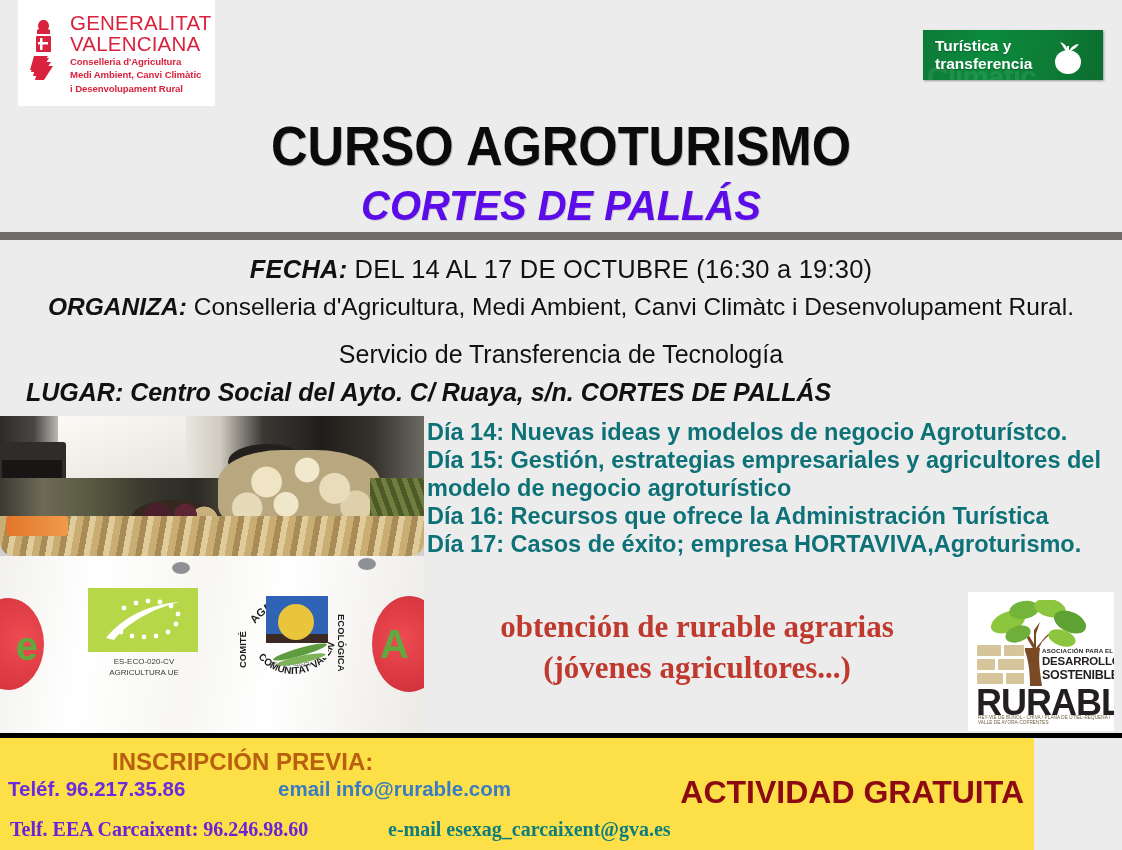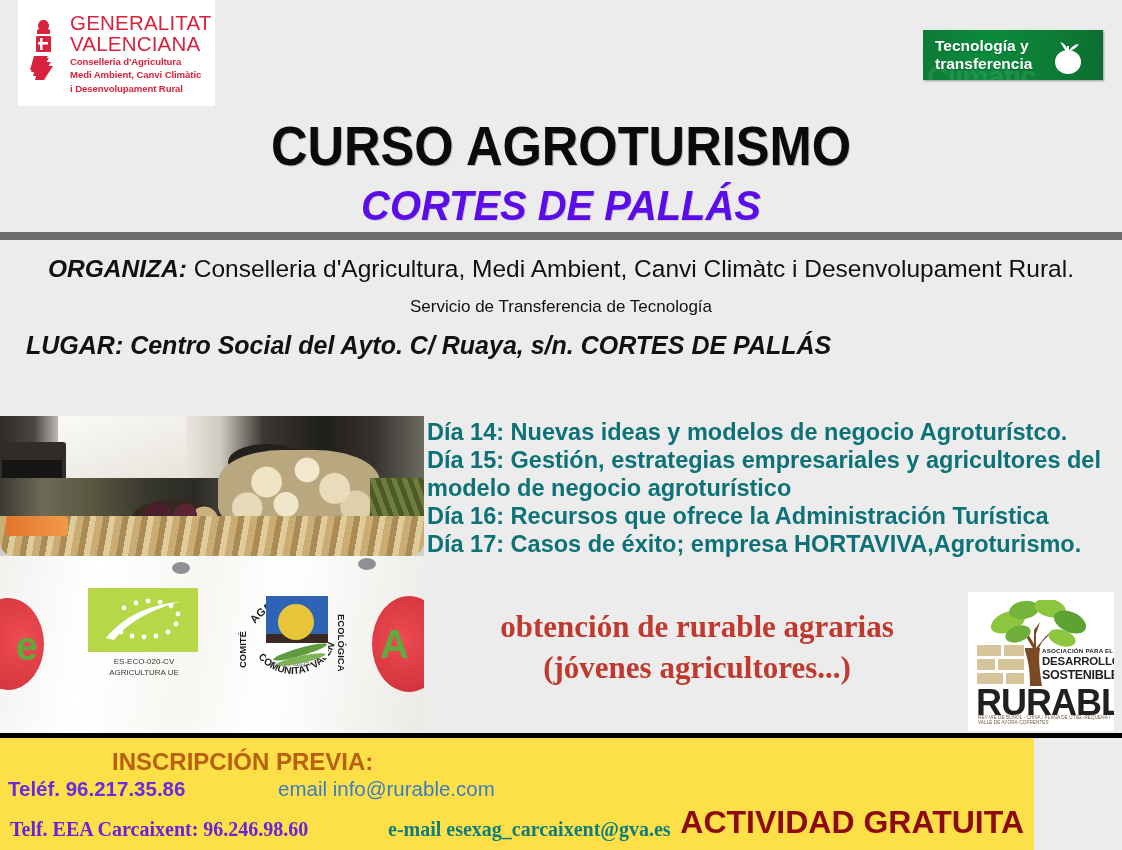--- a/index.html
+++ b/index.html
@@ -84,21 +84,21 @@
     text-align: center; color: #111;
   }
   .info-line { font-size: 25.5px; line-height: 38px; white-space: nowrap; }
   .info-line .lab {
     font-weight: bold; font-style: italic;
     font-family: "Liberation Sans Narrow","Liberation Sans", sans-serif;
   }
   .info-line .val { font-family: "Liberation Sans Narrow","Liberation Sans", sans-serif; }
   .row-fecha { letter-spacing: .2px; }
   .row-organiza { font-size: 24.5px; }
-  .row-servicio { font-size: 17px; }
+  .row-servicio { font-size: 25px; margin-top: 9px; }
   .row-lugar {
     font-size: 25px; font-weight: bold; font-style: italic;
     text-align: left; padding-left: 26px;
     font-family: "Liberation Sans Narrow","Liberation Sans", sans-serif;
   }
 
   
   .photo {
     position: absolute; left: 0px; top: 416px;
     width: 424px; height: 318px;
@@ -209,33 +209,33 @@
     font-size:24px; font-weight:bold;
     font-family:"Liberation Sans Narrow","Liberation Sans", sans-serif;
   }
   .f-tel {
     position:absolute; left:8px; top:39px; color:#6a2be0;
     font-size:20.5px; font-weight:bold;
     font-family:"Liberation Sans Narrow","Liberation Sans", sans-serif;
   }
   .f-email {
     position:absolute; left:278px; top:39px; color:#3a7cc4;
-    font-size:20.5px; font-weight:normal;
+    font-size:20.5px; font-weight:bold;
     font-family:"Liberation Sans Narrow","Liberation Sans", sans-serif;
   }
   .f-tel2 {
     position:absolute; left:10px; top:80px; color:#6a23d6;
     font-size:20px; font-weight:bold; font-family:"Liberation Serif", serif;
   }
   .f-email2 {
     position:absolute; left:388px; top:80px; color:#107d7d;
     font-size:20px; font-weight:bold; font-family:"Liberation Serif", serif;
   }
   .f-gratuita {
-    position:absolute; right:10px; top:66px; color:#8c0b12;
+    position:absolute; right:10px; top:36px; color:#8c0b12;
     font-size:32px; font-weight:bold;
     font-family:"Liberation Sans", sans-serif;
   }
 </style>
 </head>
 <body>
 
 <div id="poster">
 
   <div class="gva-logo-box">
@@ -262,38 +262,41 @@
       <div class="gva-t1">VALENCIANA</div>
       <div class="gva-t2">Conselleria d'Agricultura</div>
       <div class="gva-t2">Medi Ambient, Canvi Climàtic</div>
       <div class="gva-t2">i Desenvolupament Rural</div>
     </div>
   </div>
 
   <div class="form-logo">
     <div class="ghost">Climàtic</div>
     <div class="ft">
-      <div>Tecnología y</div>
+      <div>Turística y</div>
       <div>transferencia</div>
     </div>
     <div class="fruit">
       <svg width="42" height="40" viewBox="0 0 42 40">
         <ellipse cx="21" cy="26" rx="13" ry="12" fill="#ffffff"></ellipse>
         <path d="M21 15 C20 10 17 7 13 6 C16 10 17 13 19 15 Z" fill="#ffffff"></path>
         <path d="M22 15 C24 11 28 8 32 8 C29 12 26 14 23 15 Z" fill="#ffffff"></path>
         <rect x="20" y="10" width="2" height="7" fill="#ffffff"></rect>
       </svg>
     </div>
   </div>
 
   <div class="title-main">CURSO AGROTURISMO</div>
   <div class="title-sub">CORTES DE PALLÁS</div>
   <div class="divider-top"></div>
 
   <div class="info">
+    <div class="info-line row-fecha">
+      <span class="lab">FECHA:</span><span class="val"> DEL 14 AL 17 DE OCTUBRE  (16:30 a 19:30)</span>
+    </div>
     <div class="info-line row-organiza">
       <span class="lab">ORGANIZA:</span><span class="val"> Conselleria d'Agricultura, Medi Ambient, Canvi Climàtc i Desenvolupament  Rural.</span>
     </div>
     <div class="info-line row-servicio">
       <span class="val">Servicio de Transferencia de Tecnología</span>
     </div>
     <div class="info-line row-lugar">LUGAR: Centro Social del Ayto. C/ Ruaya, s/n. CORTES DE PALLÁS</div>
   </div>
 
   <div class="photo">

